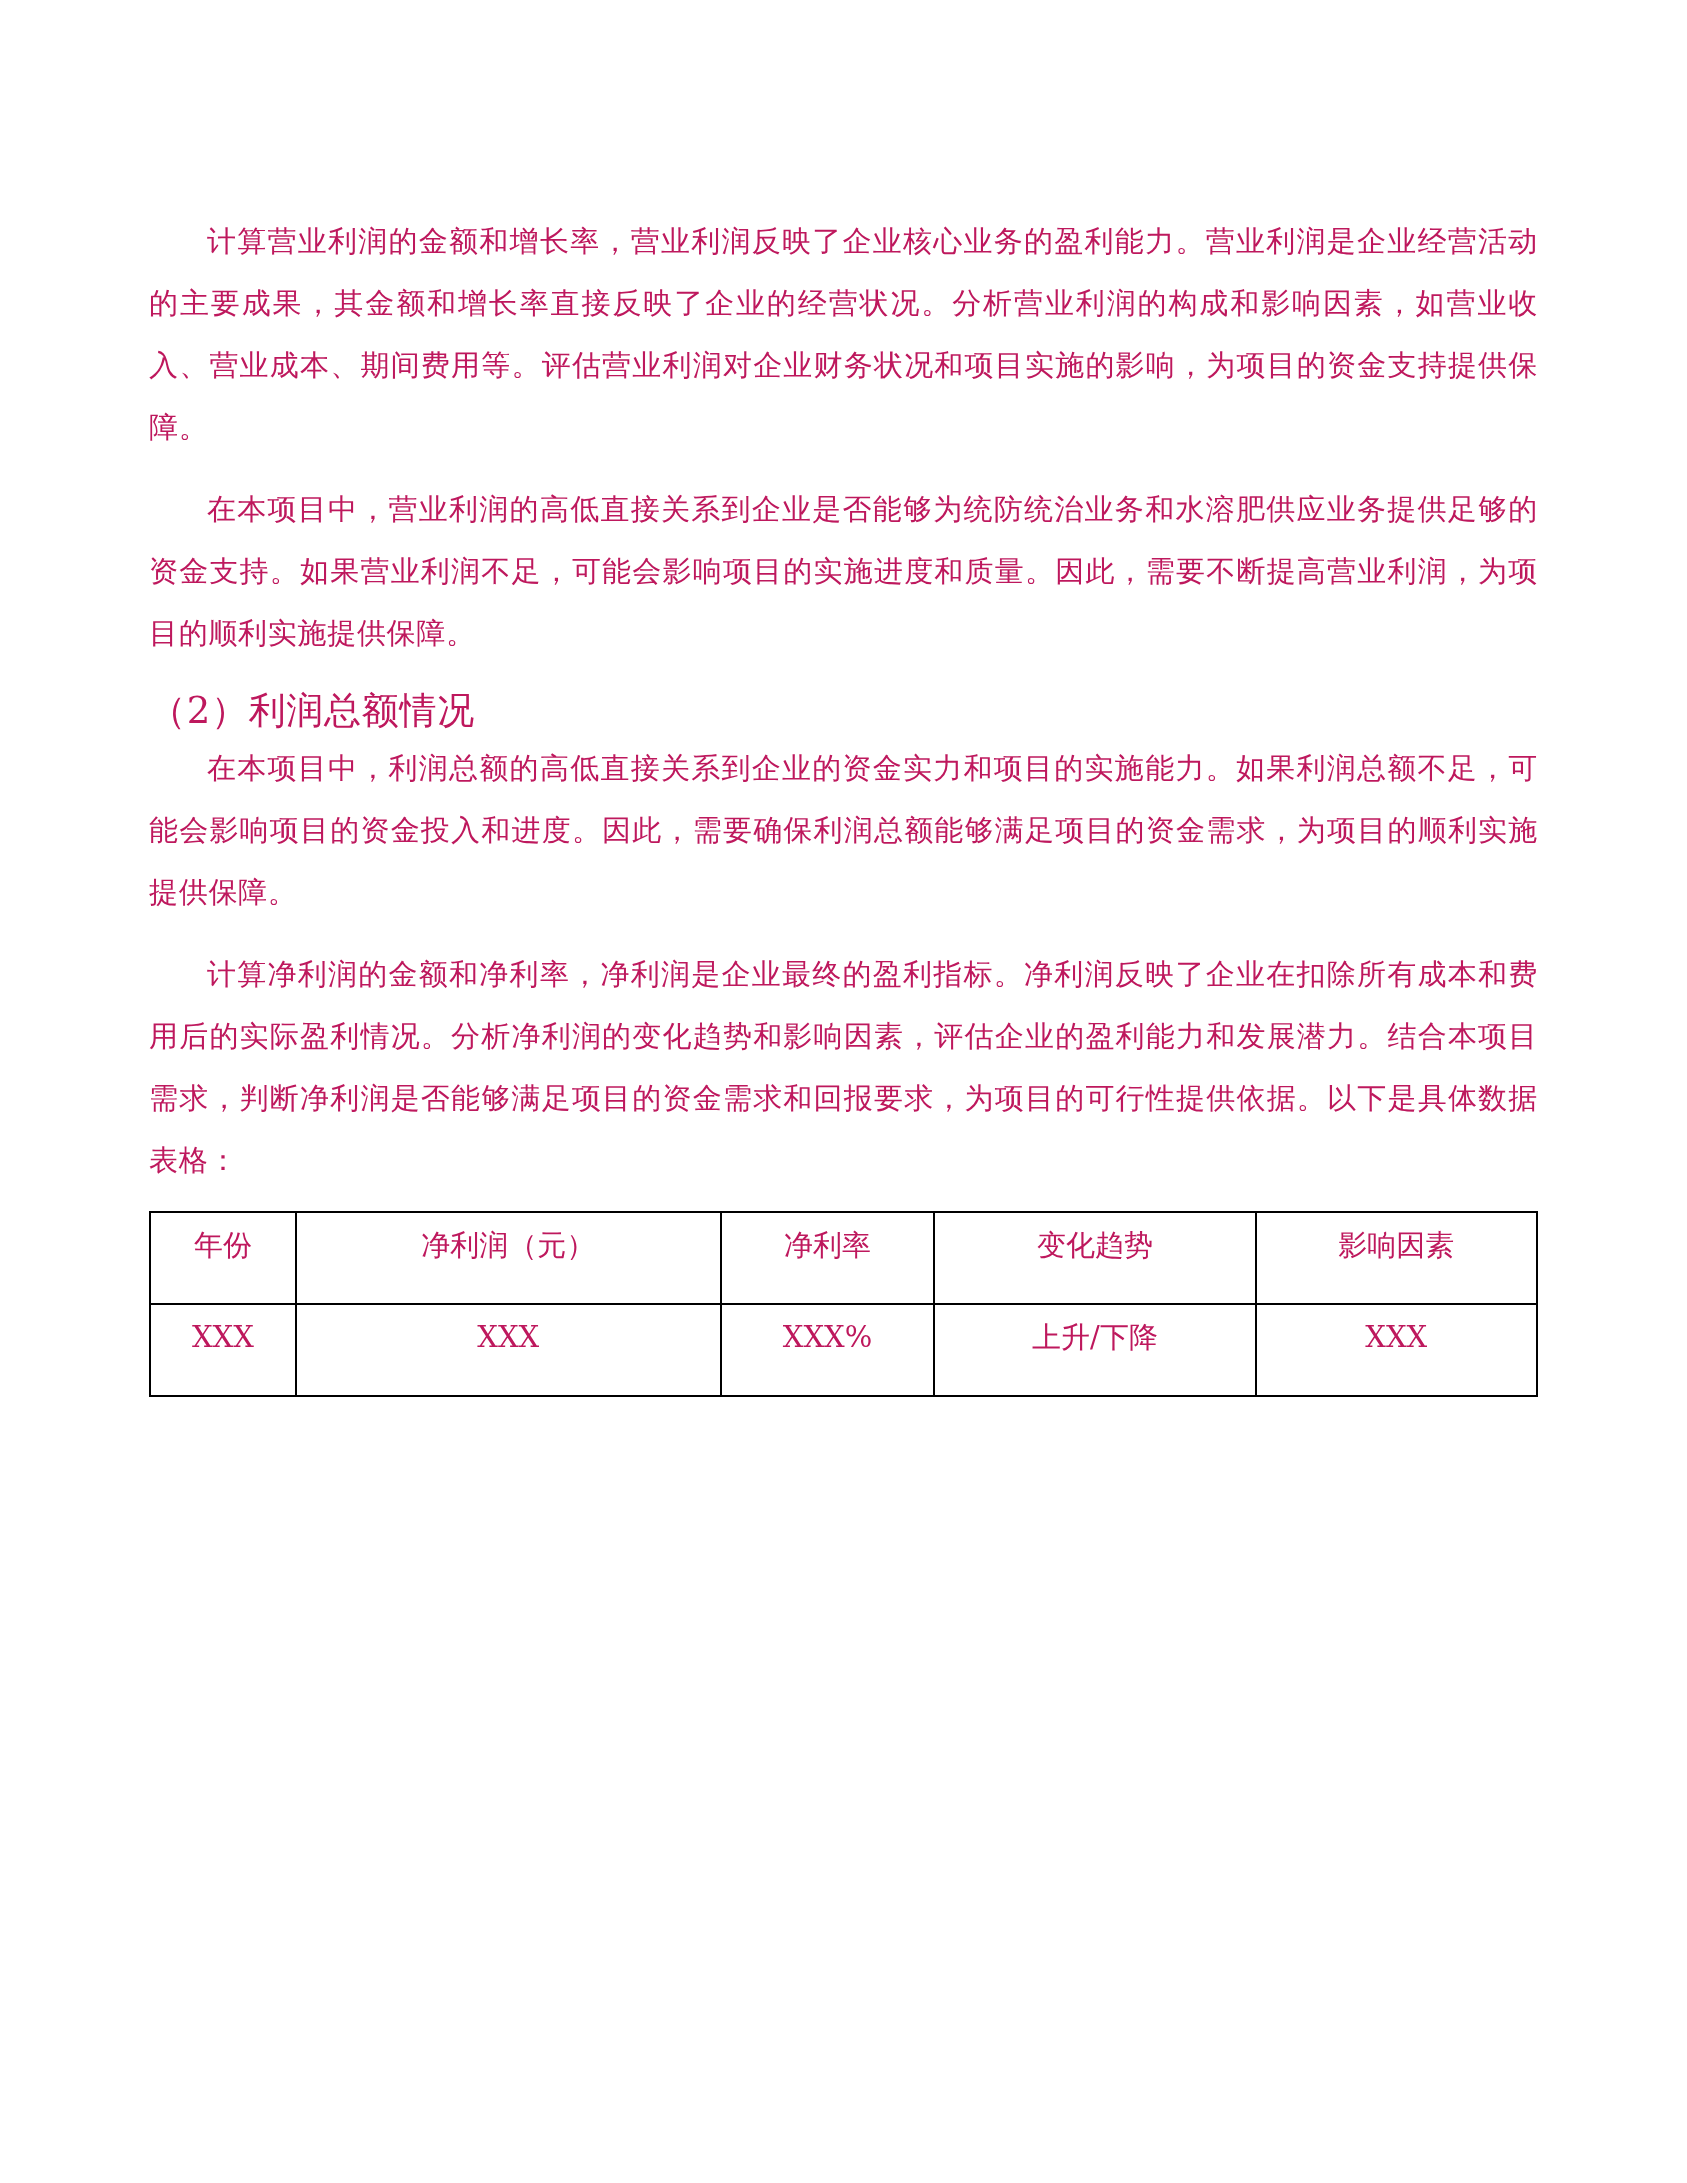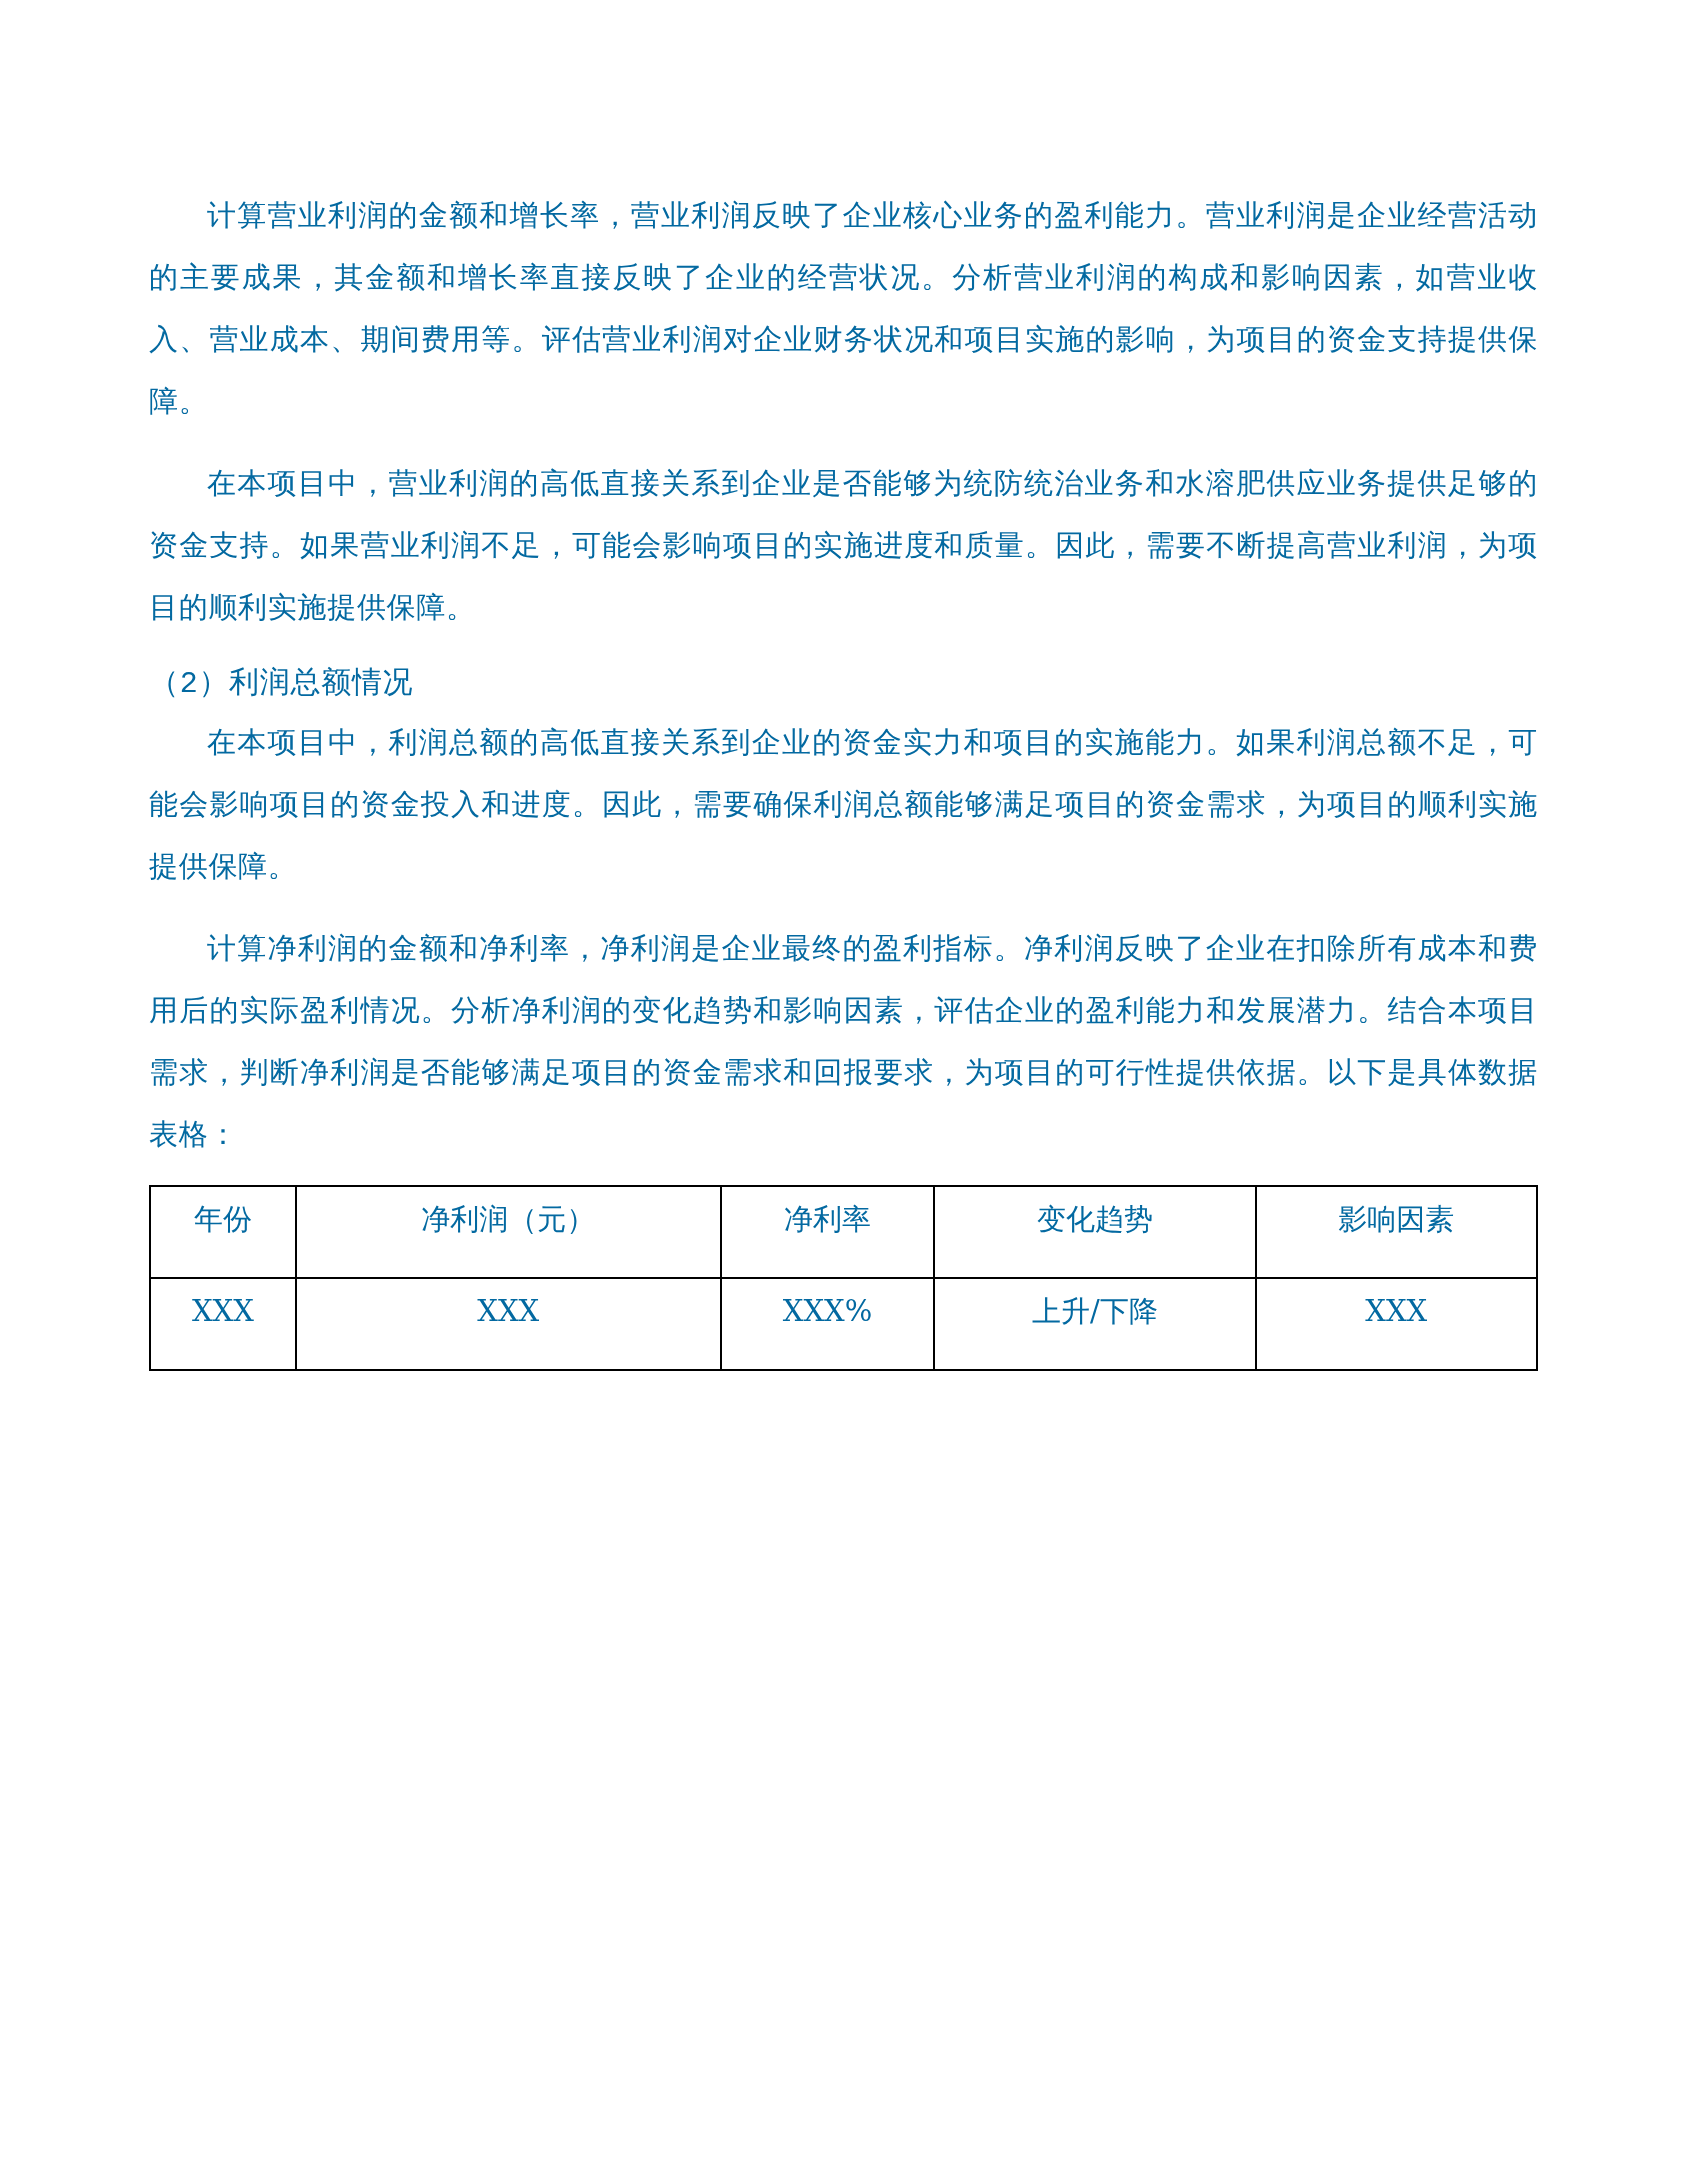--- a/index.html
+++ b/index.html
@@ -1,39 +1,38 @@
 <!DOCTYPE html>
 <html style="font-size:10.6px"><head>
 <meta charset="utf-8">
 <style>
   html, body { margin: 0; padding: 0; background: #ffffff; }
   body { width: 1687px; height: 2183px; position: relative; overflow: hidden; }
   .page {
     position: absolute;
-    left: 149px; top: 184px;
+    left: 149px; top: 210px;
     width: 1389px;
-    color: #0369a1;
+    color: #be185d;
     font-family: "DejaVu Serif", "Liberation Serif", serif;
     font-size: 29px;
     line-height: 62px;
   }
   .para {
     margin: 0 0 20px 0;
     text-indent: 58px;
     text-align: justify;
     text-align-last: left;
     letter-spacing: 0.7px;
   }
   .heading {
     margin: 0;
     text-indent: 0;
-    font-size: 30px;
+    font-size: 37px;
     line-height: 53px;
     letter-spacing: 0.7px;
-    font-family: Liberation Mono, monospace;
   }
   table.data {
     border-collapse: collapse;
     width: 1389px;
     margin-top: 20px;
     font-size: 29px;
   }
   table.data th, table.data td {
     border: 2.6px solid #000000;
     text-align: center;

